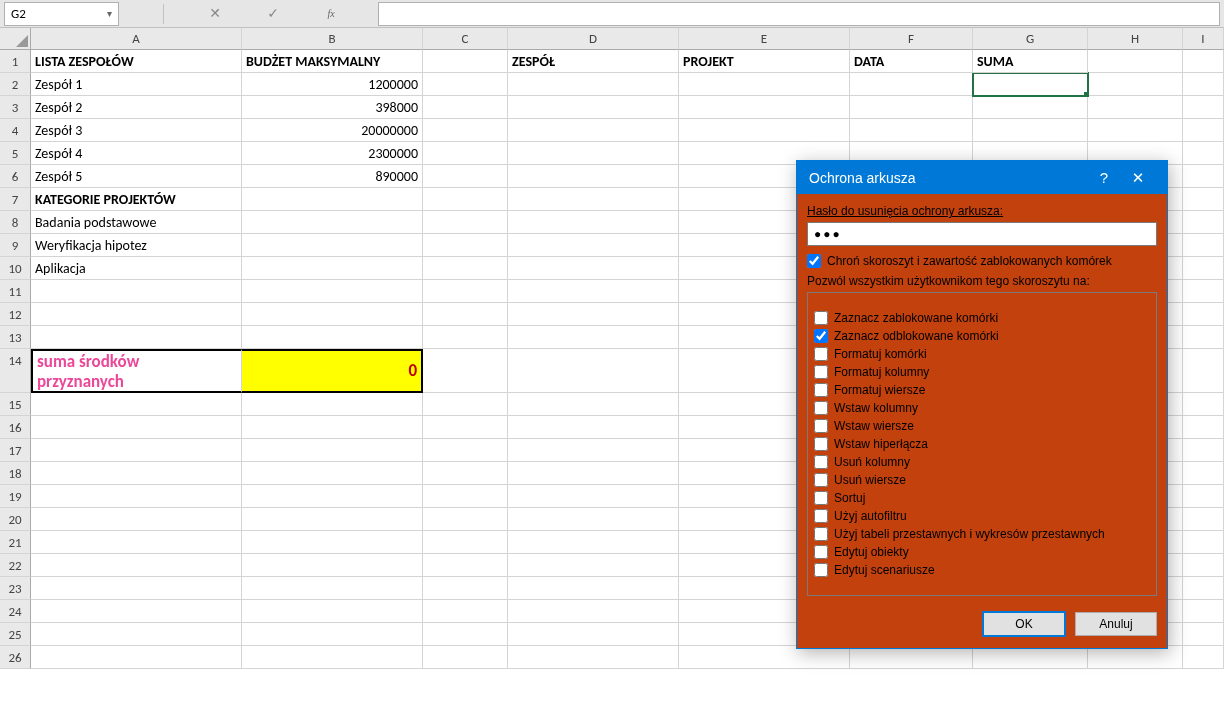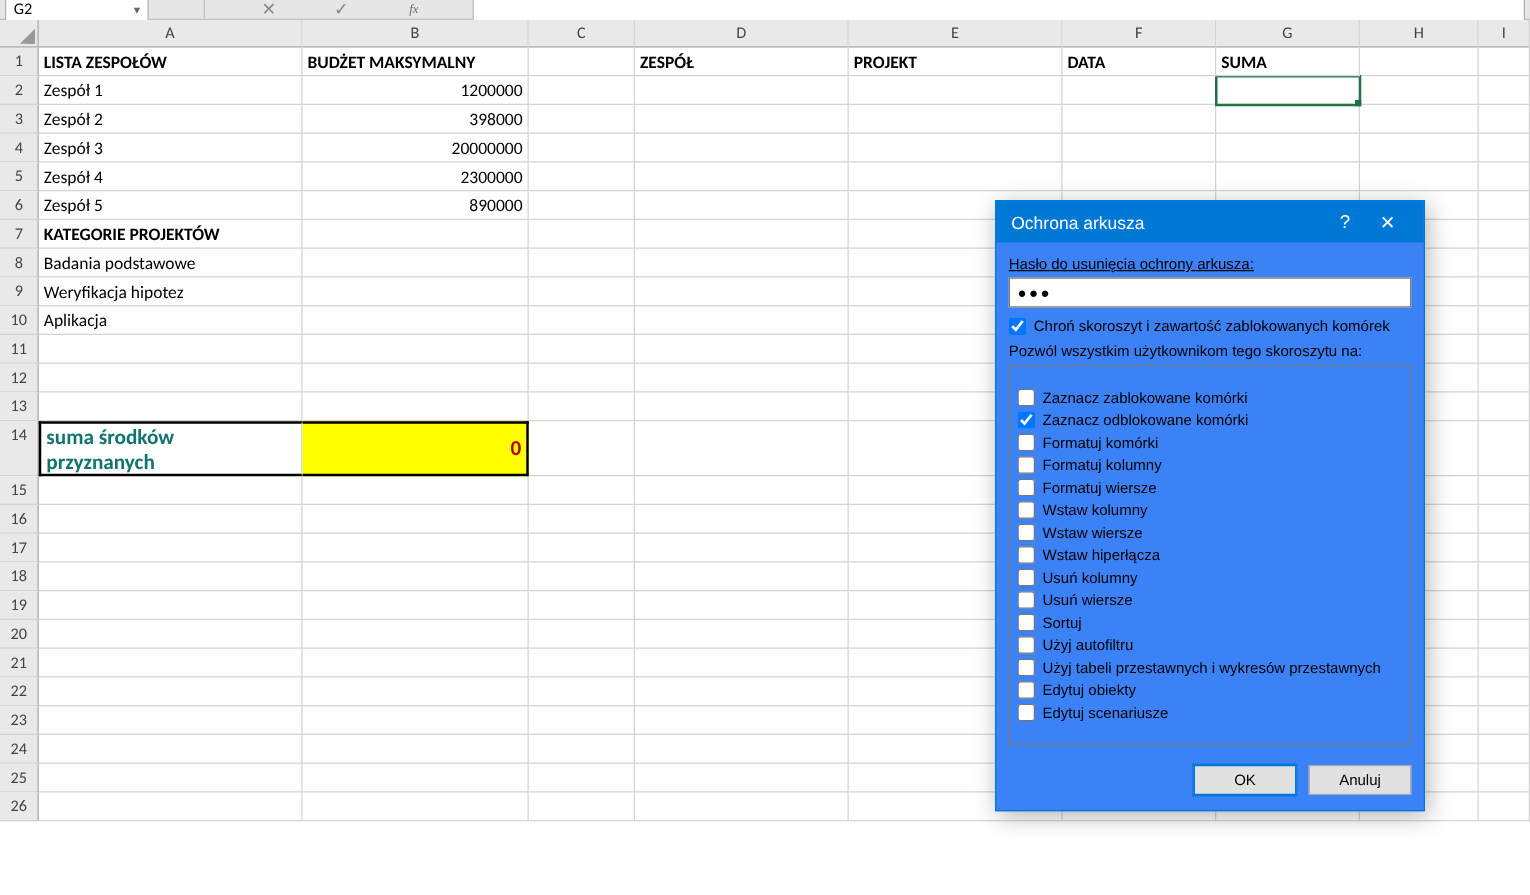--- a/index.html
+++ b/index.html
@@ -1,42 +1,42 @@
 <!DOCTYPE html>
 <html><head>
 <meta charset="utf-8">
 <style>
   * { box-sizing: border-box; margin: 0; padding: 0; }
   body { font-family: "Calibri", "Segoe UI", sans-serif; font-size: 14px; background: #fff; overflow: hidden; width: 1224px; height: 716px; position: relative; }
 
-  .formula-bar { display: flex; align-items: center; height: 16px; background: #e6e6e6; border-bottom: 1px solid #c0c0c0; gap: 36px; }
+  .formula-bar { display: flex; align-items: center; height: 28px; background: #e6e6e6; border-bottom: 1px solid #c0c0c0; gap: 36px; }
   .name-box { width: 115px; height: 24px; background: #fff; border: 1px solid #b0b0b0; margin: 2px 4px; display: flex; align-items: center; padding: 0 6px; }
   .name-box-text { flex: 1; font-size: 13px; }
   .name-box-dd { color: #666; font-size: 10px; }
   .fb-sep { width: 1px; height: 20px; background: #c0c0c0; margin: 0 4px; }
   .fb-btn { width: 22px; height: 22px; display: flex; align-items: center; justify-content: center; color: #888; font-size: 14px; }
   .fb-fx { font-style: italic; font-family: serif; font-size: 10px; color: #666; }
   .fb-input { flex: 1; height: 24px; background: #fff; border: 1px solid #b0b0b0; margin: 2px 4px 2px 0; padding: 0 6px; }
 
   .grid { position: relative; display: grid; grid-template-columns: 31px 211px 181px 85px 171px 171px 123px 115px 95px 41px; }
   .col-hdr { background: #e9e9e9; border-right: 1px solid #d4d4d4; border-bottom: 1px solid #aaa; text-align: center; font-size: 13px; color: #444; height: 22px; line-height: 22px; }
   .corner { background: #e9e9e9; border-right: 1px solid #aaa; border-bottom: 1px solid #aaa; position: relative; }
   .corner::after { content: ""; position: absolute; right: 2px; bottom: 2px; border: 6px solid transparent; border-right-color: #999; border-bottom-color: #999; }
   .row-hdr { background: #e9e9e9; border-right: 1px solid #aaa; border-bottom: 1px solid #d4d4d4; text-align: center; font-size: 13px; color: #444; height: 23px; line-height: 23px; }
   .cell { border-right: 1px solid #d4d4d4; border-bottom: 1px solid #d4d4d4; padding: 0 4px; height: 23px; line-height: 23px; font-size: 14px; overflow: visible; white-space: nowrap; position: relative; }
   .bold { font-weight: bold; }
   .right { text-align: right; }
   .hdr-rowH { height: 44px; }
-  .cell.sum-label { color: #0f766e; font-size: 17px; font-weight: 600; height: 44px; line-height: 20px; padding-top: 1px; border-top: 2px solid #000; border-left: 2px solid #000; border-bottom: 2px solid #000; }
+  .cell.sum-label { color: #ec4899; font-size: 17px; font-weight: 600; height: 44px; line-height: 20px; padding-top: 1px; border-top: 2px solid #000; border-left: 2px solid #000; border-bottom: 2px solid #000; }
   .cell.sum-val { background: #ffff00; color: #c00000; font-size: 17px; font-weight: 600; height: 44px; line-height: 40px; text-align: right; border-top: 2px solid #000; border-right: 2px solid #000; border-bottom: 2px solid #000; }
   .selected { outline: 2px solid #217346; outline-offset: -1px; z-index: 2; }
   .selected::after { content: ""; position: absolute; right: -2px; bottom: -2px; width: 5px; height: 5px; background: #217346; }
   .zlabel { z-index: 3; }
 
-  .dialog { position: absolute; left: 796px; top: 160px; width: 344px; background: #3b82f6; border: 1px solid #0078d7; box-shadow: 2px 4px 18px rgba(0,0,0,0.3); z-index: 100; font-family: "Segoe UI", sans-serif; font-size: 12px; }
+  .dialog { position: absolute; left: 796px; top: 160px; width: 372px; background: #c2410c; border: 1px solid #0078d7; box-shadow: 2px 4px 18px rgba(0,0,0,0.3); z-index: 100; font-family: "Segoe UI", sans-serif; font-size: 12px; }
   .dlg-title { background: #0078d7; color: #fff; height: 33px; display: flex; align-items: center; padding: 0 12px; font-size: 14px; }
   .dlg-title-text { flex: 1; }
   .dlg-help { width: 34px; text-align: center; font-size: 15px; }
   .dlg-close { width: 34px; text-align: center; font-size: 15px; }
   .dlg-body { padding: 10px 10px 6px 10px; }
   .dlg-label { font-size: 12px; margin-bottom: 4px; text-decoration: underline; }
   .dlg-input { width: 100%; height: 24px; border: 1px solid #7a7a7a; padding: 2px 6px; font-family: inherit; font-size: 12px; letter-spacing: 2px; }
   .dlg-chk { display: flex; align-items: center; gap: 6px; margin: 8px 0 6px 0; font-size: 12px; }
   .dlg-chk input { width: 14px; height: 14px; }
   .dlg-perm-label { font-size: 12px; margin: 6px 0 4px 0; }

